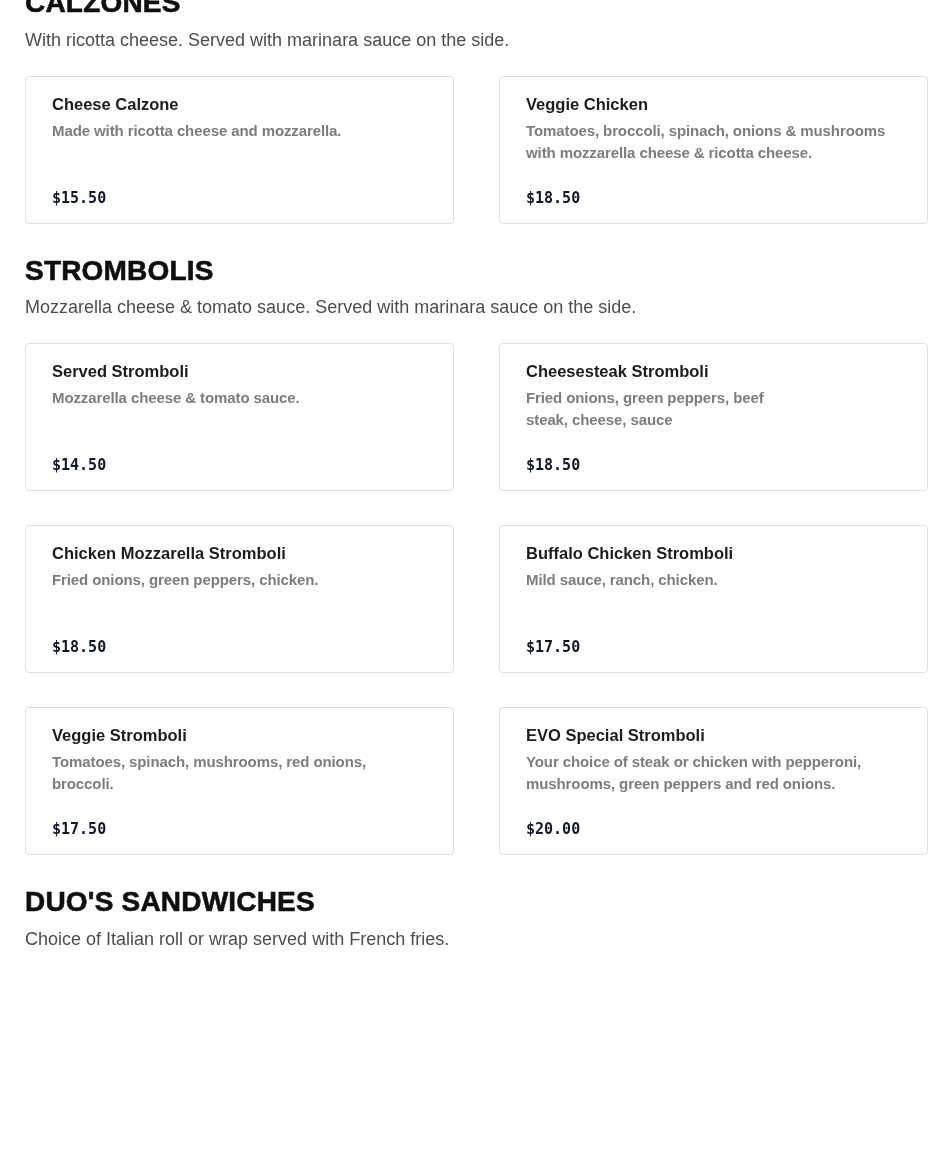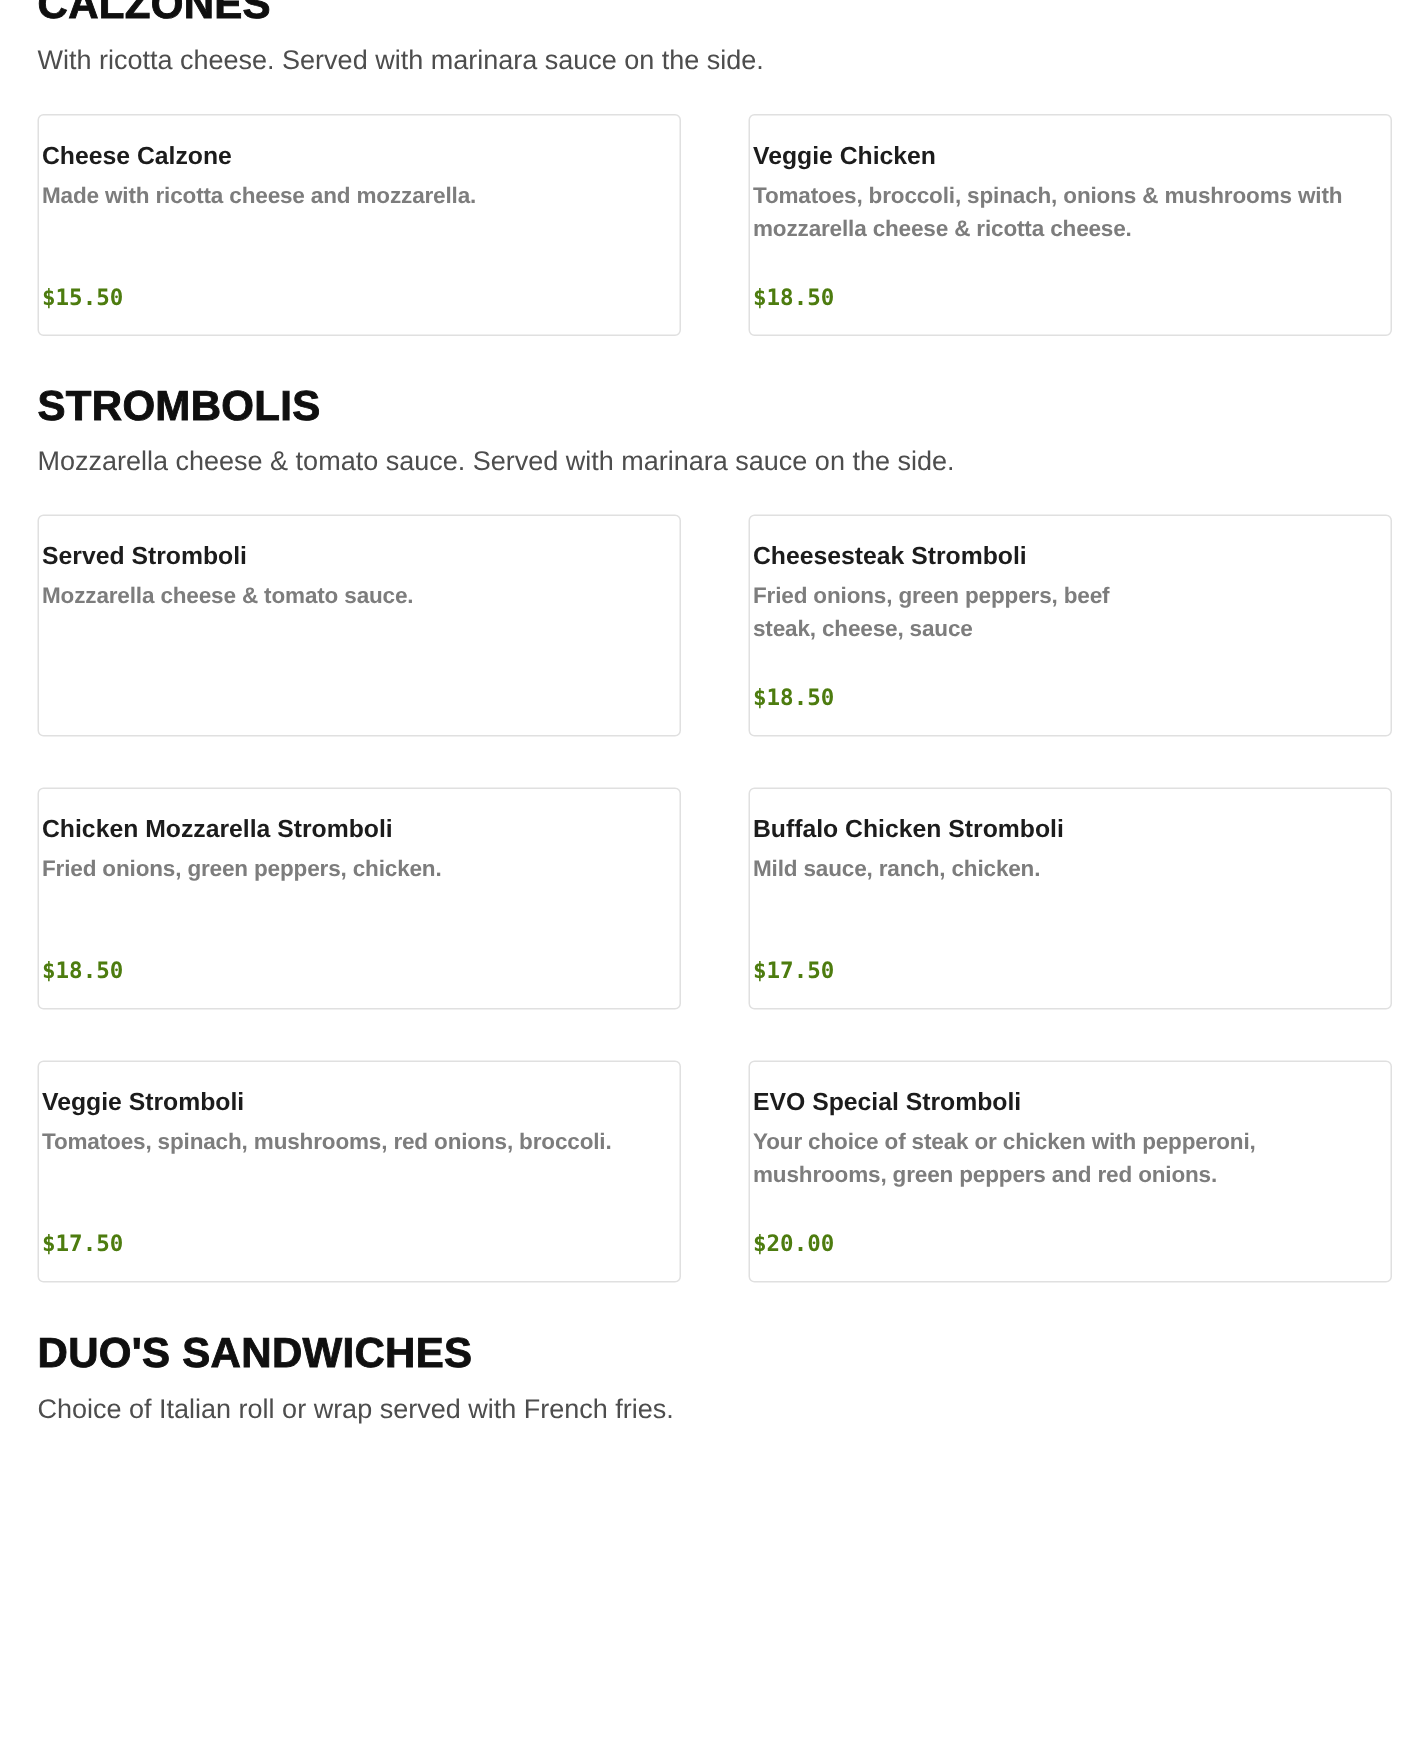--- a/index.html
+++ b/index.html
@@ -37,21 +37,21 @@
     column-gap: 45px;
     row-gap: 34px;
     margin-top: 24px;
   }
   .menu-card {
     box-sizing: border-box;
     height: 148px;
     border: 1px solid #e0e0e0;
     border-radius: 4px;
     background: #ffffff;
-    padding: 15px 2px;
+    padding: 15px 26px;
     display: flex;
     flex-direction: column;
     cursor: pointer;
   }
   .item-name {
     margin: 0 0 4px;
     font-size: 16.5px;
     line-height: 24px;
     font-weight: 700;
     color: #1c1c1c;
@@ -64,21 +64,21 @@
     color: #7d7d7d;
     white-space: pre-line;
     font-weight: bold;
   }
   .item-price {
     margin-top: auto;
     font-family: "DejaVu Sans Mono", monospace;
     font-weight: 700;
     font-size: 15px;
     line-height: 20px;
-    color: #4d7c0f;
+    color: #0f172a;
   }
 </style>
 </head>
 <body>
 
 <div class="menu" id="menu">
   <section class="menu-section">
     <h2 class="section-title">CALZONES</h2>
     <p class="section-subtitle">With ricotta cheese. Served with marinara sauce on the side.</p>
     <div class="items-grid">
@@ -97,20 +97,21 @@
 </div>
   </section>
 
   <section class="menu-section">
     <h2 class="section-title">STROMBOLIS</h2>
     <p class="section-subtitle">Mozzarella cheese &amp; tomato sauce. Served with marinara sauce on the side.</p>
     <div class="items-grid">
   <div class="menu-card">
     <h3 class="item-name">Served Stromboli</h3>
     <p class="item-desc">Mozzarella cheese &amp; tomato sauce.</p>
+    <div class="item-price">$14.50</div>
   </div>
 
   <div class="menu-card">
     <h3 class="item-name">Cheesesteak Stromboli</h3>
     <p class="item-desc">Fried onions, green peppers, beef
 steak, cheese, sauce</p>
     <div class="item-price">$18.50</div>
   </div>
 
   <div class="menu-card">

